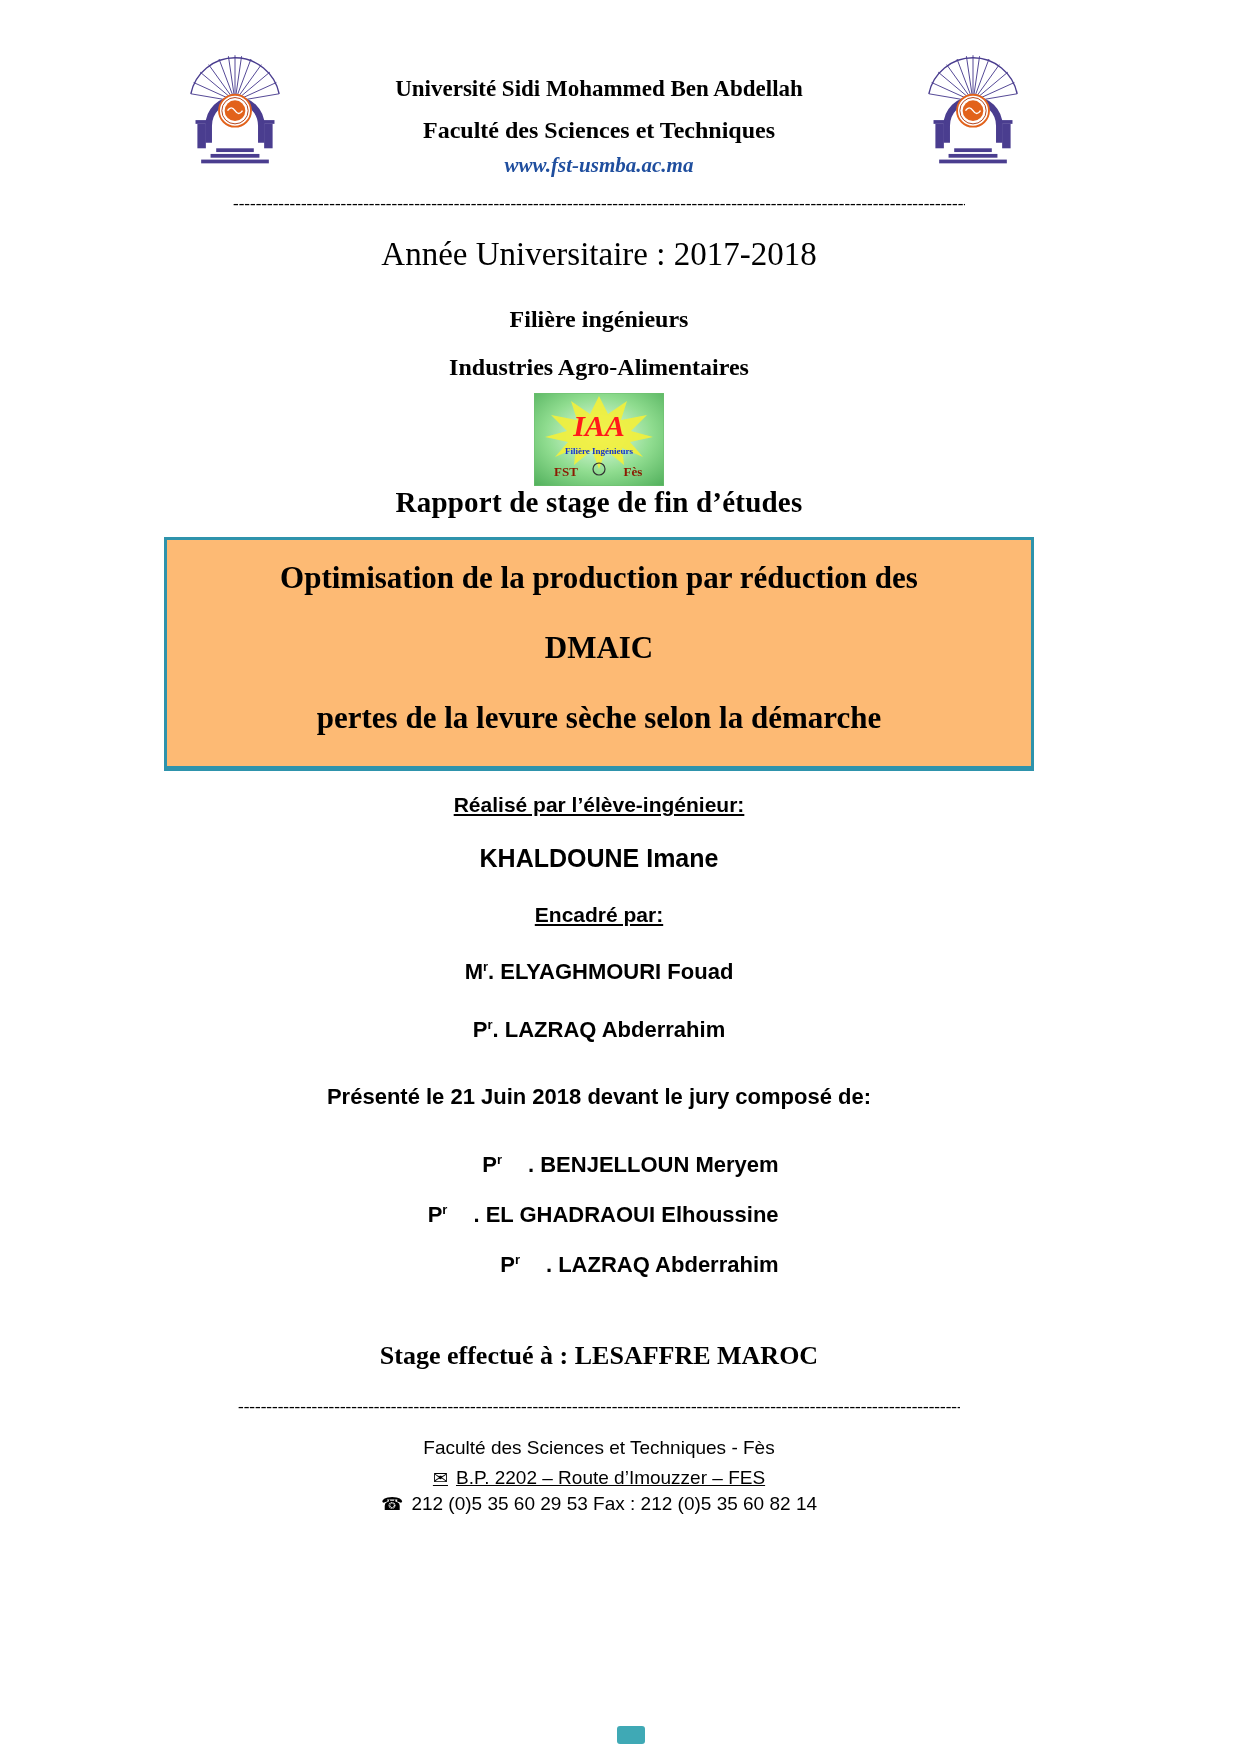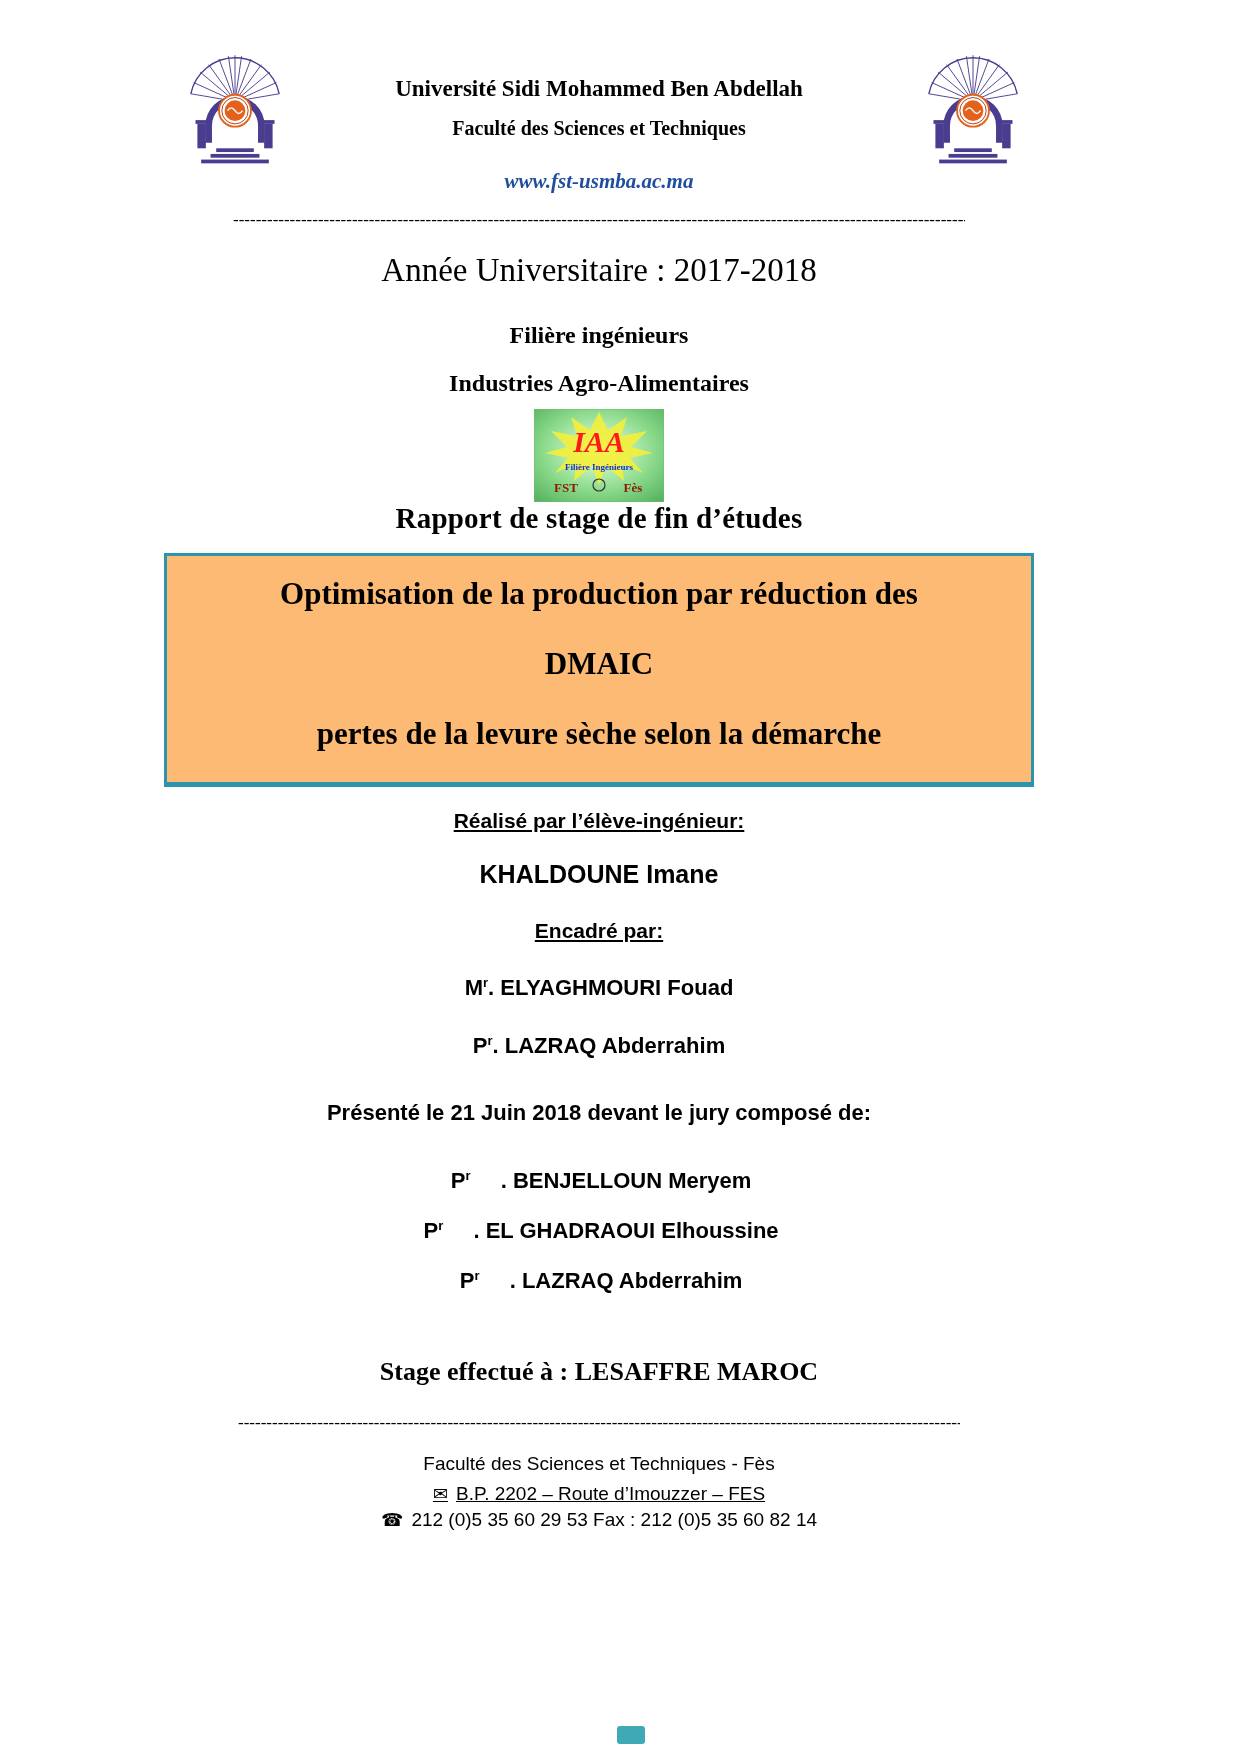--- a/index.html
+++ b/index.html
@@ -14,22 +14,22 @@
     overflow:hidden;
   }
   .content { width:810px; margin-left:150px; text-align:center; }
 
   
   .logo { position:absolute; width:94px; height:124px; }
   .logo-left  { left:144px; top:44px; }
   .logo-right { left:882px; top:44px; }
   .header-text { padding-top:76px; }
   .univ { font-size:23px; font-weight:bold; }
-  .fac  { font-size:20px; font-weight:bold; margin-top:15px; }
-  .site { font-size:21px; font-weight:bold; font-style:italic; color:#1F4E9E; margin-top:29px; cursor:pointer; }
+  .fac  { font-size:24px; font-weight:bold; margin-top:15px; }
+  .site { font-size:21px; font-weight:bold; font-style:italic; color:#1F4E9E; margin-top:9px; cursor:pointer; }
 
   .sep { font-size:17px; white-space:nowrap; overflow:hidden; width:732px; margin:16px auto 0; text-align:left; color:#000; }
   .sep-bottom { width:722px; margin-top:26px; }
 
   .year  { font-size:33px; margin-top:22px; }
   .prog1 { font-size:24px; font-weight:bold; margin-top:33px; }
   .prog2 { font-size:24px; font-weight:bold; margin-top:21px;text-align:center; }
 
   .iaa-wrap { margin-top:12px; }
   .iaa-logo { width:130px; height:93px; vertical-align:top; }
@@ -48,21 +48,21 @@
 
   .sans { font-family:"Liberation Sans","DejaVu Sans",sans-serif; }
   .heading-underline { font-size:21px; font-weight:bold; text-decoration:underline; }
   .realise { margin-top:22px; }
   .author  { font-size:25px; font-weight:bold; margin-top:27px; }
   .encadre { margin-top:30px; }
   .supervisor { font-size:22px; font-weight:bold; margin-top:32px; }
   sup { font-size:13px; font-weight:bold; }
 
   .jury-heading { font-size:22px; font-weight:bold; margin-top:40px; }
-  .jury-list { display:inline-block; text-align:center; margin-top:18px; }
+  .jury-list { display:inline-block; text-align:right; margin-top:18px; }
   .jury-row { font-size:22px; font-weight:bold; margin-top:24px; }
   .jury-title { display:inline-block; min-width:28px; margin-right:26px; }
 
   .internship { font-size:26px; font-weight:bold; margin-top:62px; }
 
   .footer-line1 { font-size:19px; margin-top:20px; }
   .footer-line2 { font-size:19px; margin-top:8px;text-decoration:underline; }
   .footer-line3 { font-size:19px; margin-top:4px; }
   .glyph-icon { margin-right:8px; font-size:18px; }
 

